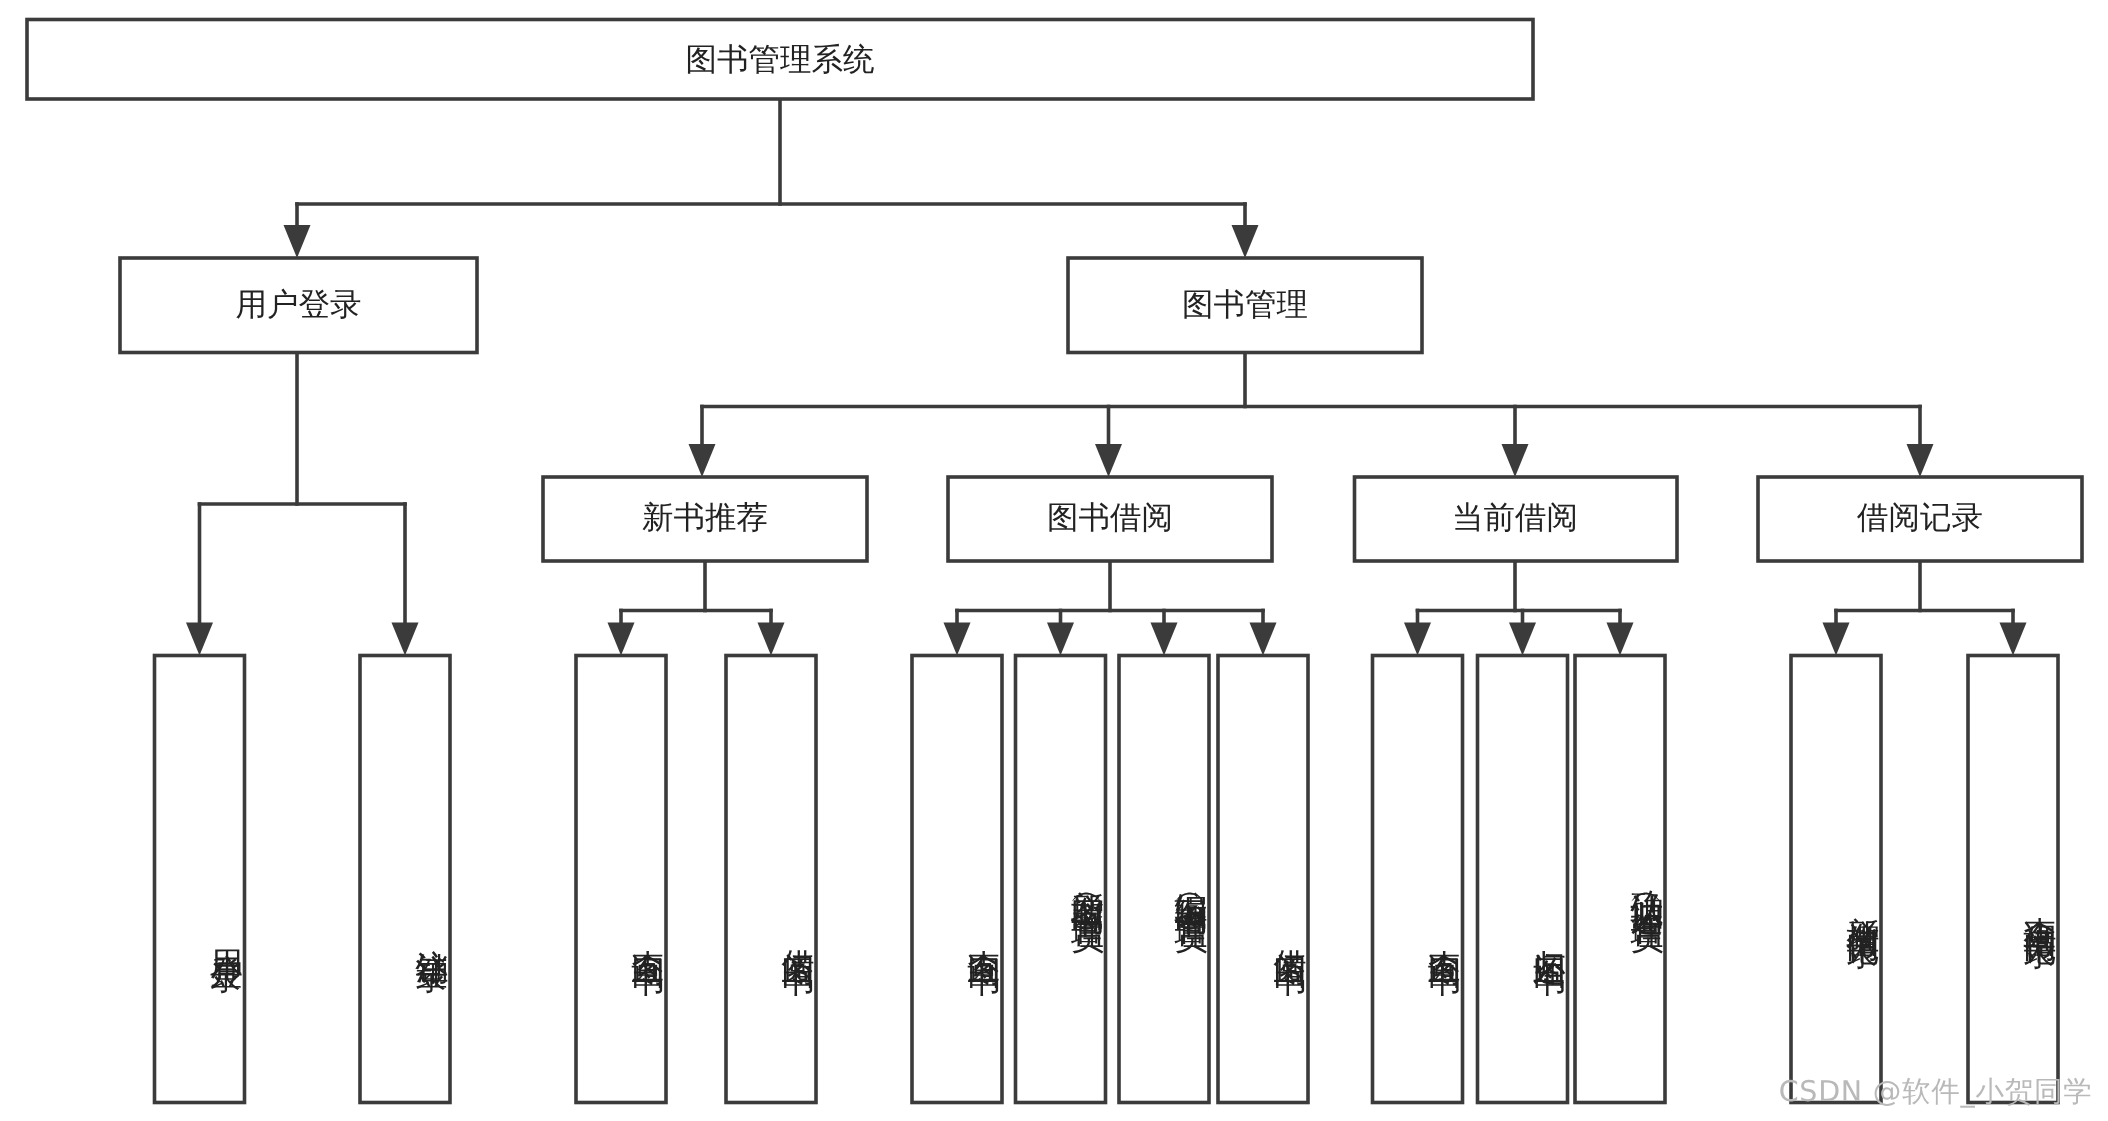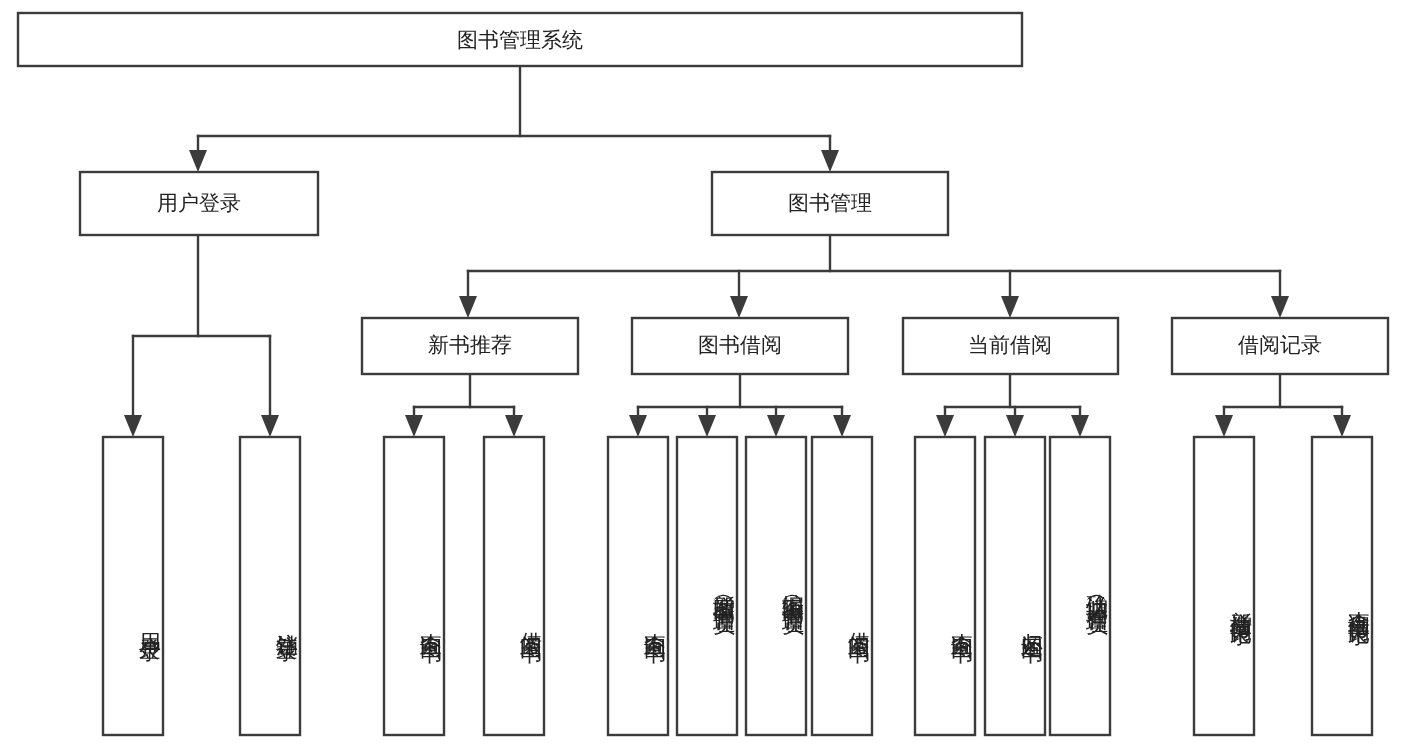--- a/index.html
+++ b/index.html
@@ -220,13 +220,14 @@
   <div class="leaf-label" style="left:746px; top:445px; width:60px; height:288px;">编辑图书（管理员）</div>
   <div class="leaf-label" style="left:812px; top:508px; width:60px; height:225px;">借阅图书</div>
 
   <div class="leaf-label" style="left:915px; top:508px; width:60px; height:225px;">查询图书</div>
   <div class="leaf-label" style="left:985px; top:508px; width:60px; height:225px;">归还图书</div>
   <div class="leaf-label" style="left:1050px; top:445px; width:60px; height:288px;">确认归还（管理员）</div>
 
   <div class="leaf-label" style="left:1194px; top:472px; width:60px; height:260px;">新增借阅记录</div>
   <div class="leaf-label" style="left:1312px; top:472px; width:60px; height:260px;">查询借阅记录</div>
 
+  <div class="watermark">CSDN @软件_小贺同学</div>
 </div>
 
 </body></html>

